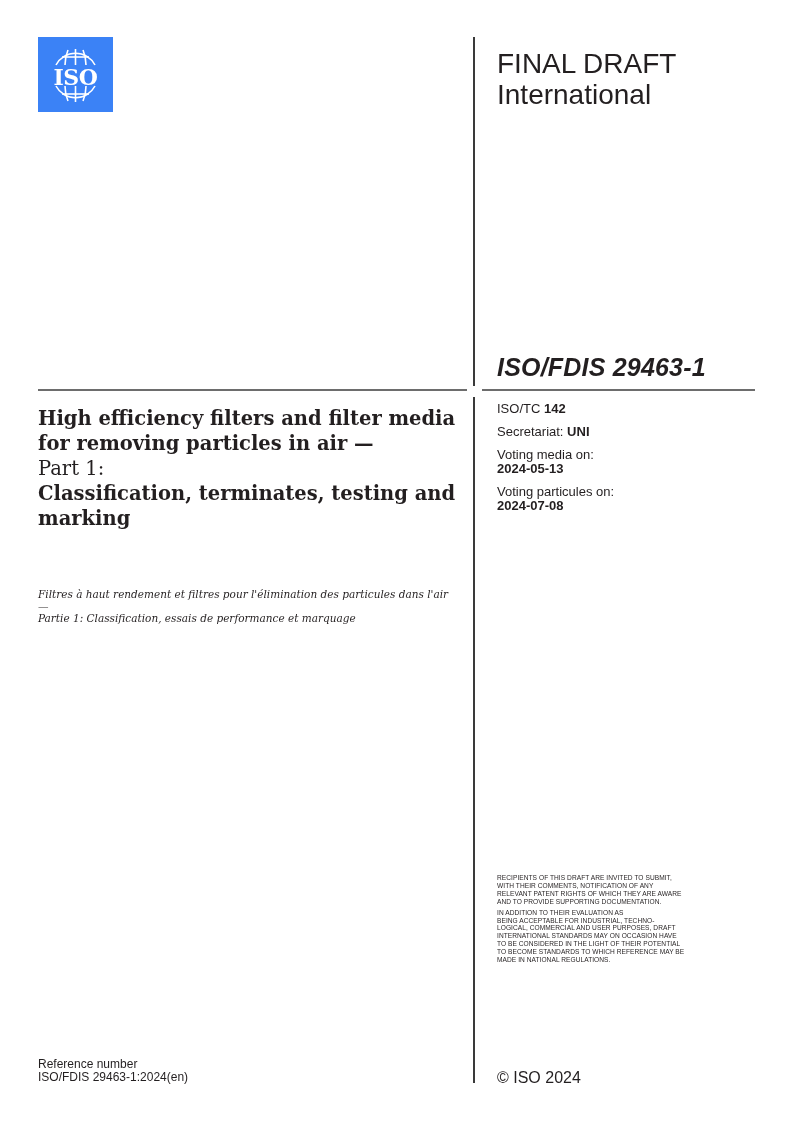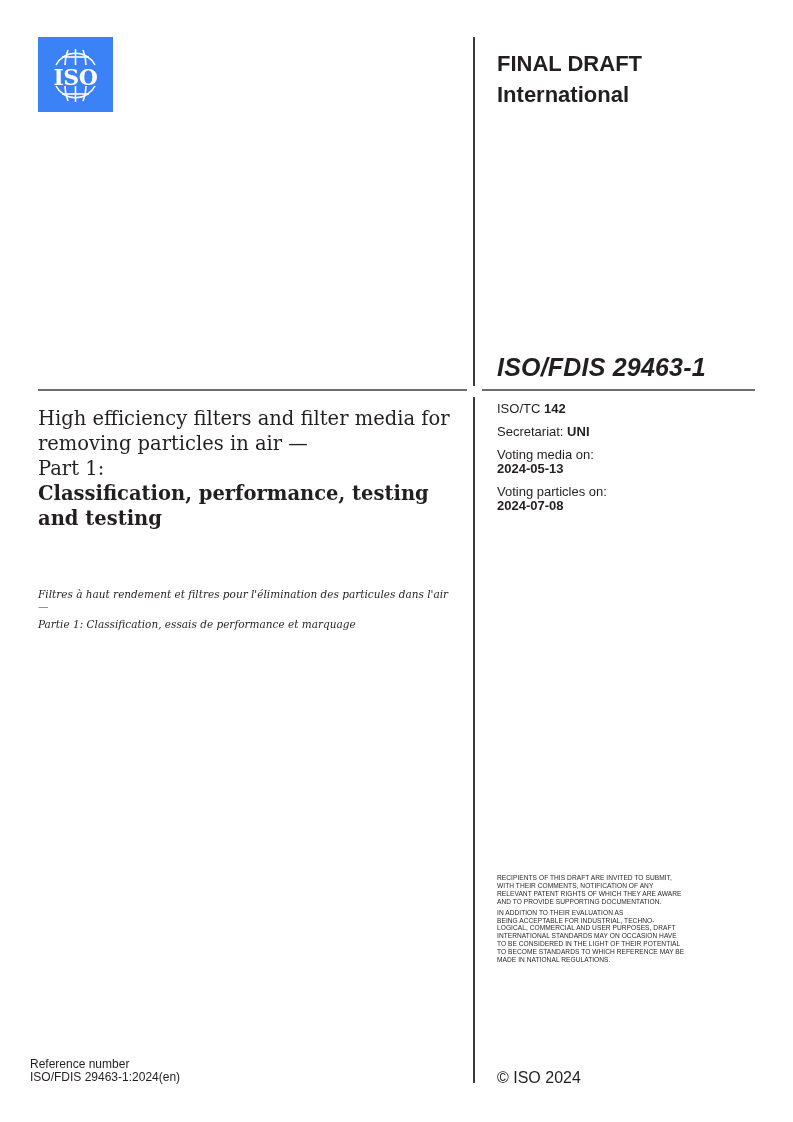--- a/index.html
+++ b/index.html
@@ -38,22 +38,22 @@
       background: #6d6d6d;
     }
     .hline-right {
       left: 482px; top: 389px; width: 273px; height: 1.5px;
       background: #6d6d6d;
     }
 
     
     .doc-type {
       left: 497px; top: 48px;
-      font-size: 22px;
-      font-weight: bold;
+      font-size: 28px;
+      font-weight: normal;
       line-height: 31px;
     }
     .doc-type div { white-space: nowrap; }
 
     .doc-number {
       left: 497px; top: 353px;
       font-size: 25px;
       font-weight: bold;
       letter-spacing: 0.2px;
       white-space: nowrap;
@@ -70,21 +70,21 @@
     .meta b { font-weight: bold; }
 
     
     .title-block {
       left: 38px; top: 406px; width: 420px;
       font-family: "DejaVu Serif", serif;
       color: #231f20;
     }
     .main-title {
       font-size: 19.5px;
-      font-weight: normal;
+      font-weight: bold;
       line-height: 25px;
       margin: 0;
     }
     .part-label {
       font-size: 19.5px;
       font-weight: normal;
       line-height: 24px;
       margin-top: 1px;
     }
     .part-title {
@@ -94,35 +94,35 @@
     }
 
     .french {
       left: 38px; top: 588px; width: 420px;
       font-family: "DejaVu Serif", serif;
       font-style: italic;
       font-size: 10.5px;
       line-height: 12px;
       color: #231f20;
     }
-    .french .p2 { margin-top: 6px; font-style: italic; }
+    .french .p2 { margin-top: 0; font-style: italic; }
 
     
     .notice {
       left: 497px; top: 874px; width: 262px;
       font-size: 6.6px;
       line-height: 7.9px;
       color: #231f20;
       letter-spacing: 0.05px;
     }
     .notice p { margin: 0 0 3px 0; white-space: pre-line; }
 
     
     .ref {
-      left: 30px; top: 1058px;
+      left: 38px; top: 1058px;
       font-size: 12px;
       line-height: 13px;
     }
     .copyright {
       left: 497px; top: 1071px;
       font-size: 16px;
       line-height: 13px;
       white-space: nowrap;
     }
   </style>
@@ -168,29 +168,29 @@
   </div>
   <div class="row">
     <span>Secretariat:</span>
     <b>UNI</b>
   </div>
   <div class="row">
     <div>Voting media on:</div>
     <b>2024-05-13</b>
   </div>
   <div class="row">
-    <div>Voting particles on:</div>
+    <div>Voting particules on:</div>
     <b>2024-07-08</b>
   </div>
 </div>
 
 <div class="abs title-block">
   <h1 class="main-title">High efficiency filters and filter media for removing particles in air —</h1>
   <div class="part-label">Part 1:</div>
-  <div class="part-title">Classification, performance, testing and testing</div>
+  <div class="part-title">Classification, terminates, testing and marking</div>
 </div>
 
 <div class="abs french">
   <div>Filtres à haut rendement et filtres pour l'élimination des particules dans l'air —</div>
   <div class="p2">Partie 1: Classification, essais de performance et marquage</div>
 </div>
 
 <div class="abs notice">
   <p>RECIPIENTS OF THIS DRAFT ARE INVITED TO SUBMIT,
 WITH THEIR COMMENTS, NOTIFICATION OF ANY

